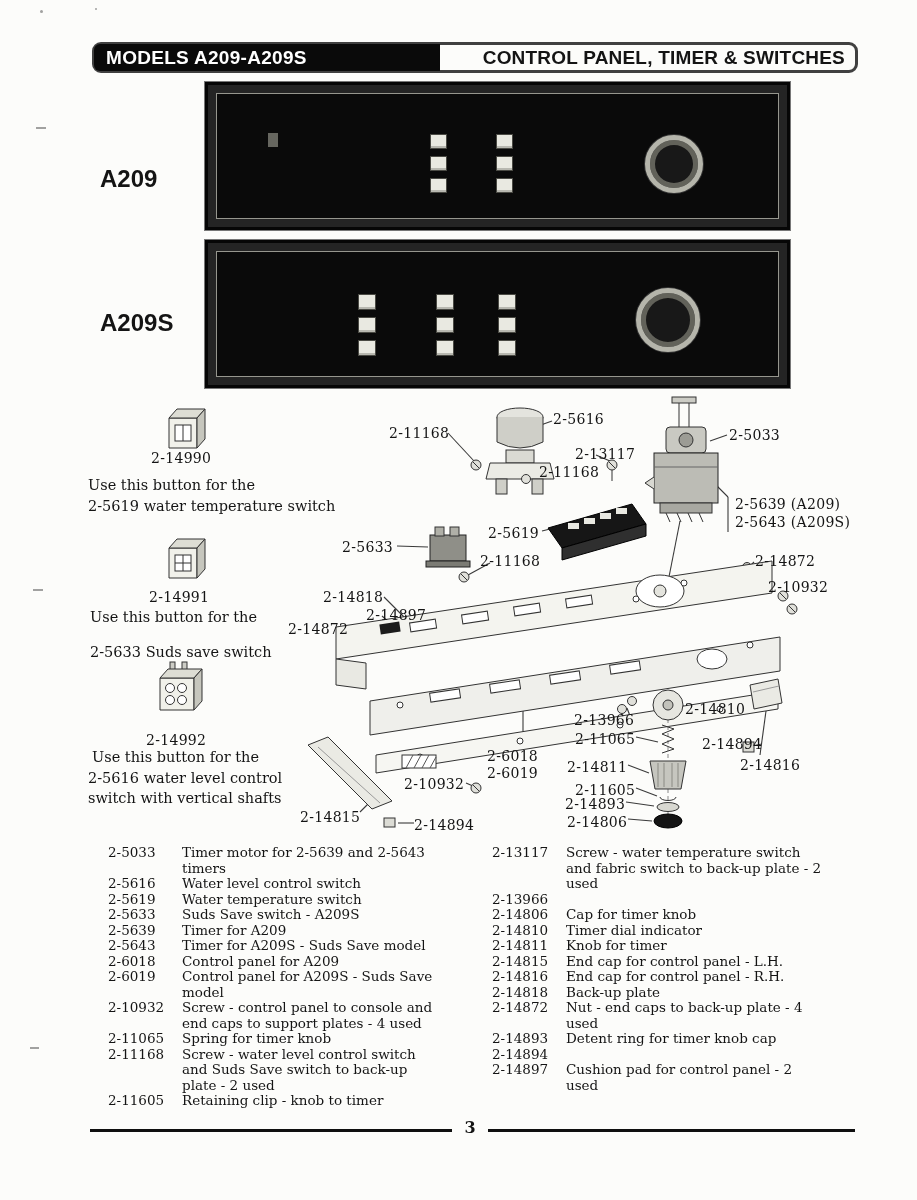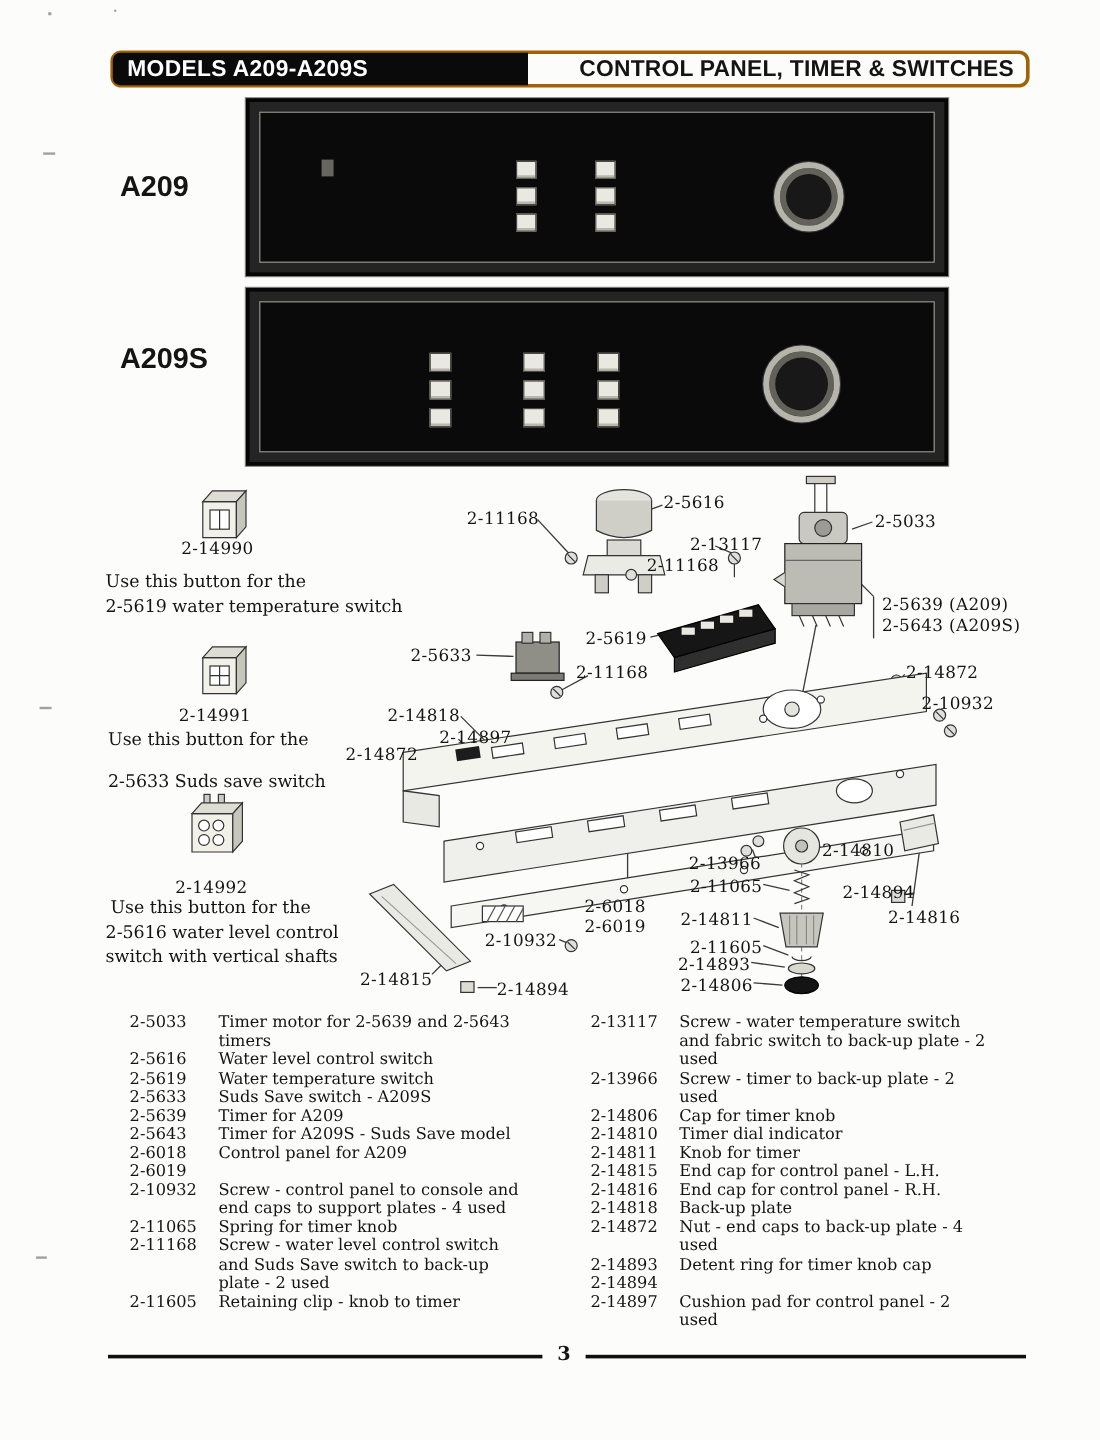--- a/index.html
+++ b/index.html
@@ -6,31 +6,31 @@
   body { margin:0; background:#d8d8d8; }
   .page {
     position:relative; width:917px; height:1200px; margin:0 auto;
     background:#fcfcfa; color:#141414; overflow:hidden;
     font-family:"DejaVu Serif", serif;
   }
   .artifact { position:absolute; background:#555; opacity:.55; }
 
   
   .hdr { position:absolute; left:92px; top:42px; width:766px; height:31px;
-         border:3px solid #a16207; border-radius:9px; background:#fcfcfa; }
+         border:3px solid #404040; border-radius:9px; background:#fcfcfa; }
   .hdr-models { position:absolute; left:-1px; top:-1px; height:27px; width:346px;
          background:#0a0a0a; color:#fff; border-radius:6px 0 0 6px;
          display:flex; align-items:center; padding-left:12px;
          font:bold 19px "Liberation Sans", sans-serif; letter-spacing:.3px; }
   .hdr-title { position:absolute; right:10px; top:0; height:25px;
          display:flex; align-items:center;
          font:bold 19px "Liberation Sans", sans-serif; letter-spacing:.2px; }
 
   
-  .panel-label { position:absolute; font:bold 24px "Liberation Sans", sans-serif; }
+  .panel-label { position:absolute; font:bold 24px "Liberation Sans", sans-serif;margin-top:23px; }
   .panel { position:absolute; left:205px; width:585px; height:148px;
            background:#242424; border:3px solid #060606; box-shadow:0 0 0 1px #777; }
   .panel-face { position:absolute; inset:8px; background:#0a0a0a; border:1px solid #96968e; }
   .pbtn { position:absolute; background:#e9e9e1; border:1px solid #4a4a44;
           box-shadow:inset 0 -2px 0 #b8b8b0; }
   .knob { position:absolute; border-radius:50%; background:#181818;
           border:5px solid #b5b5ab; box-shadow:inset 0 0 0 5px #62625a, 0 0 0 1px #333; }
   .glyph { position:absolute; background:#7d7d74; opacity:.8; }
 
   
@@ -358,20 +358,21 @@
     <div class="plist-row">
       <span class="plist-num">2-5643</span>
       <span class="plist-desc">Timer for A209S - Suds Save model</span>
     </div>
     <div class="plist-row">
       <span class="plist-num">2-6018</span>
       <span class="plist-desc">Control panel for A209</span>
     </div>
     <div class="plist-row">
       <span class="plist-num">2-6019</span>
+      <span class="plist-desc">Control panel for A209S - Suds Save model</span>
     </div>
     <div class="plist-row">
       <span class="plist-num">2-10932</span>
       <span class="plist-desc">Screw - control panel to console and end caps to support plates - 4 used</span>
     </div>
     <div class="plist-row">
       <span class="plist-num">2-11065</span>
       <span class="plist-desc">Spring for timer knob</span>
     </div>
     <div class="plist-row">
@@ -384,21 +385,20 @@
     </div>
   </div>
 
   <div class="plist" style="left:492px;top:845px;width:336px;">
     <div class="plist-row">
       <span class="plist-num">2-13117</span>
       <span class="plist-desc">Screw - water temperature switch and fabric switch to back-up plate - 2 used</span>
     </div>
     <div class="plist-row">
       <span class="plist-num">2-13966</span>
-      <span class="plist-desc">Screw - timer to back-up plate - 2 used</span>
     </div>
     <div class="plist-row">
       <span class="plist-num">2-14806</span>
       <span class="plist-desc">Cap for timer knob</span>
     </div>
     <div class="plist-row">
       <span class="plist-num">2-14810</span>
       <span class="plist-desc">Timer dial indicator</span>
     </div>
     <div class="plist-row">

